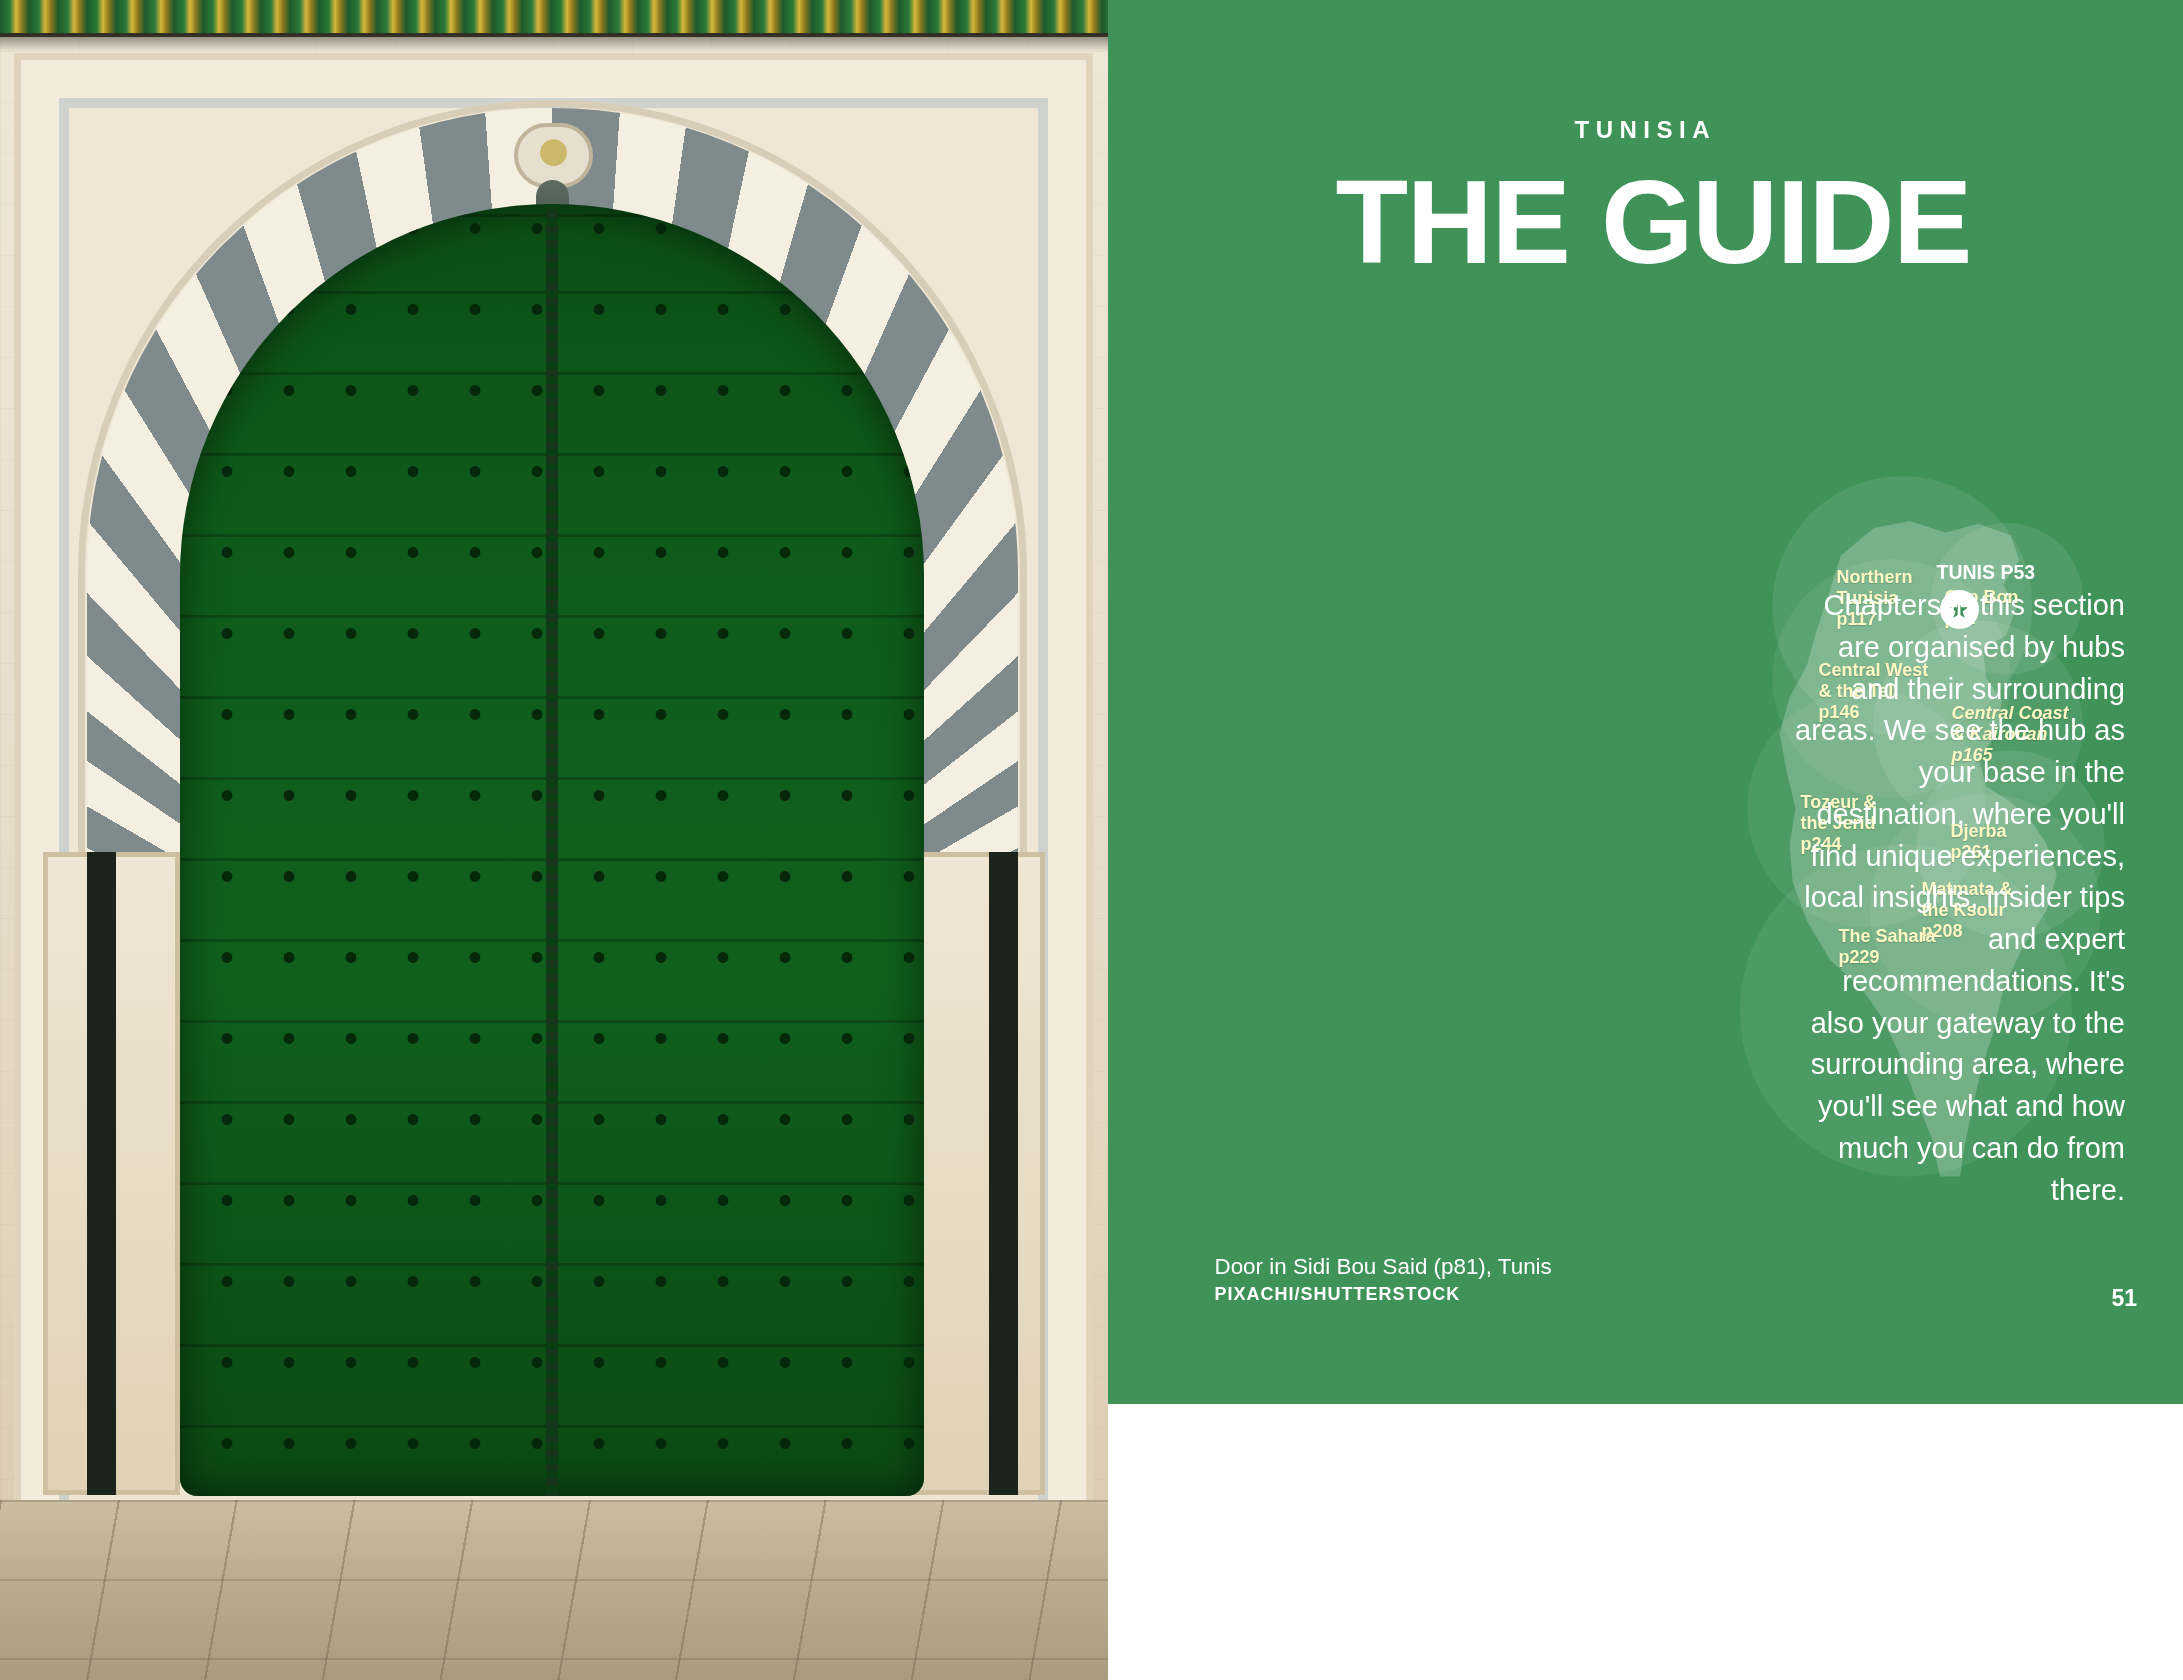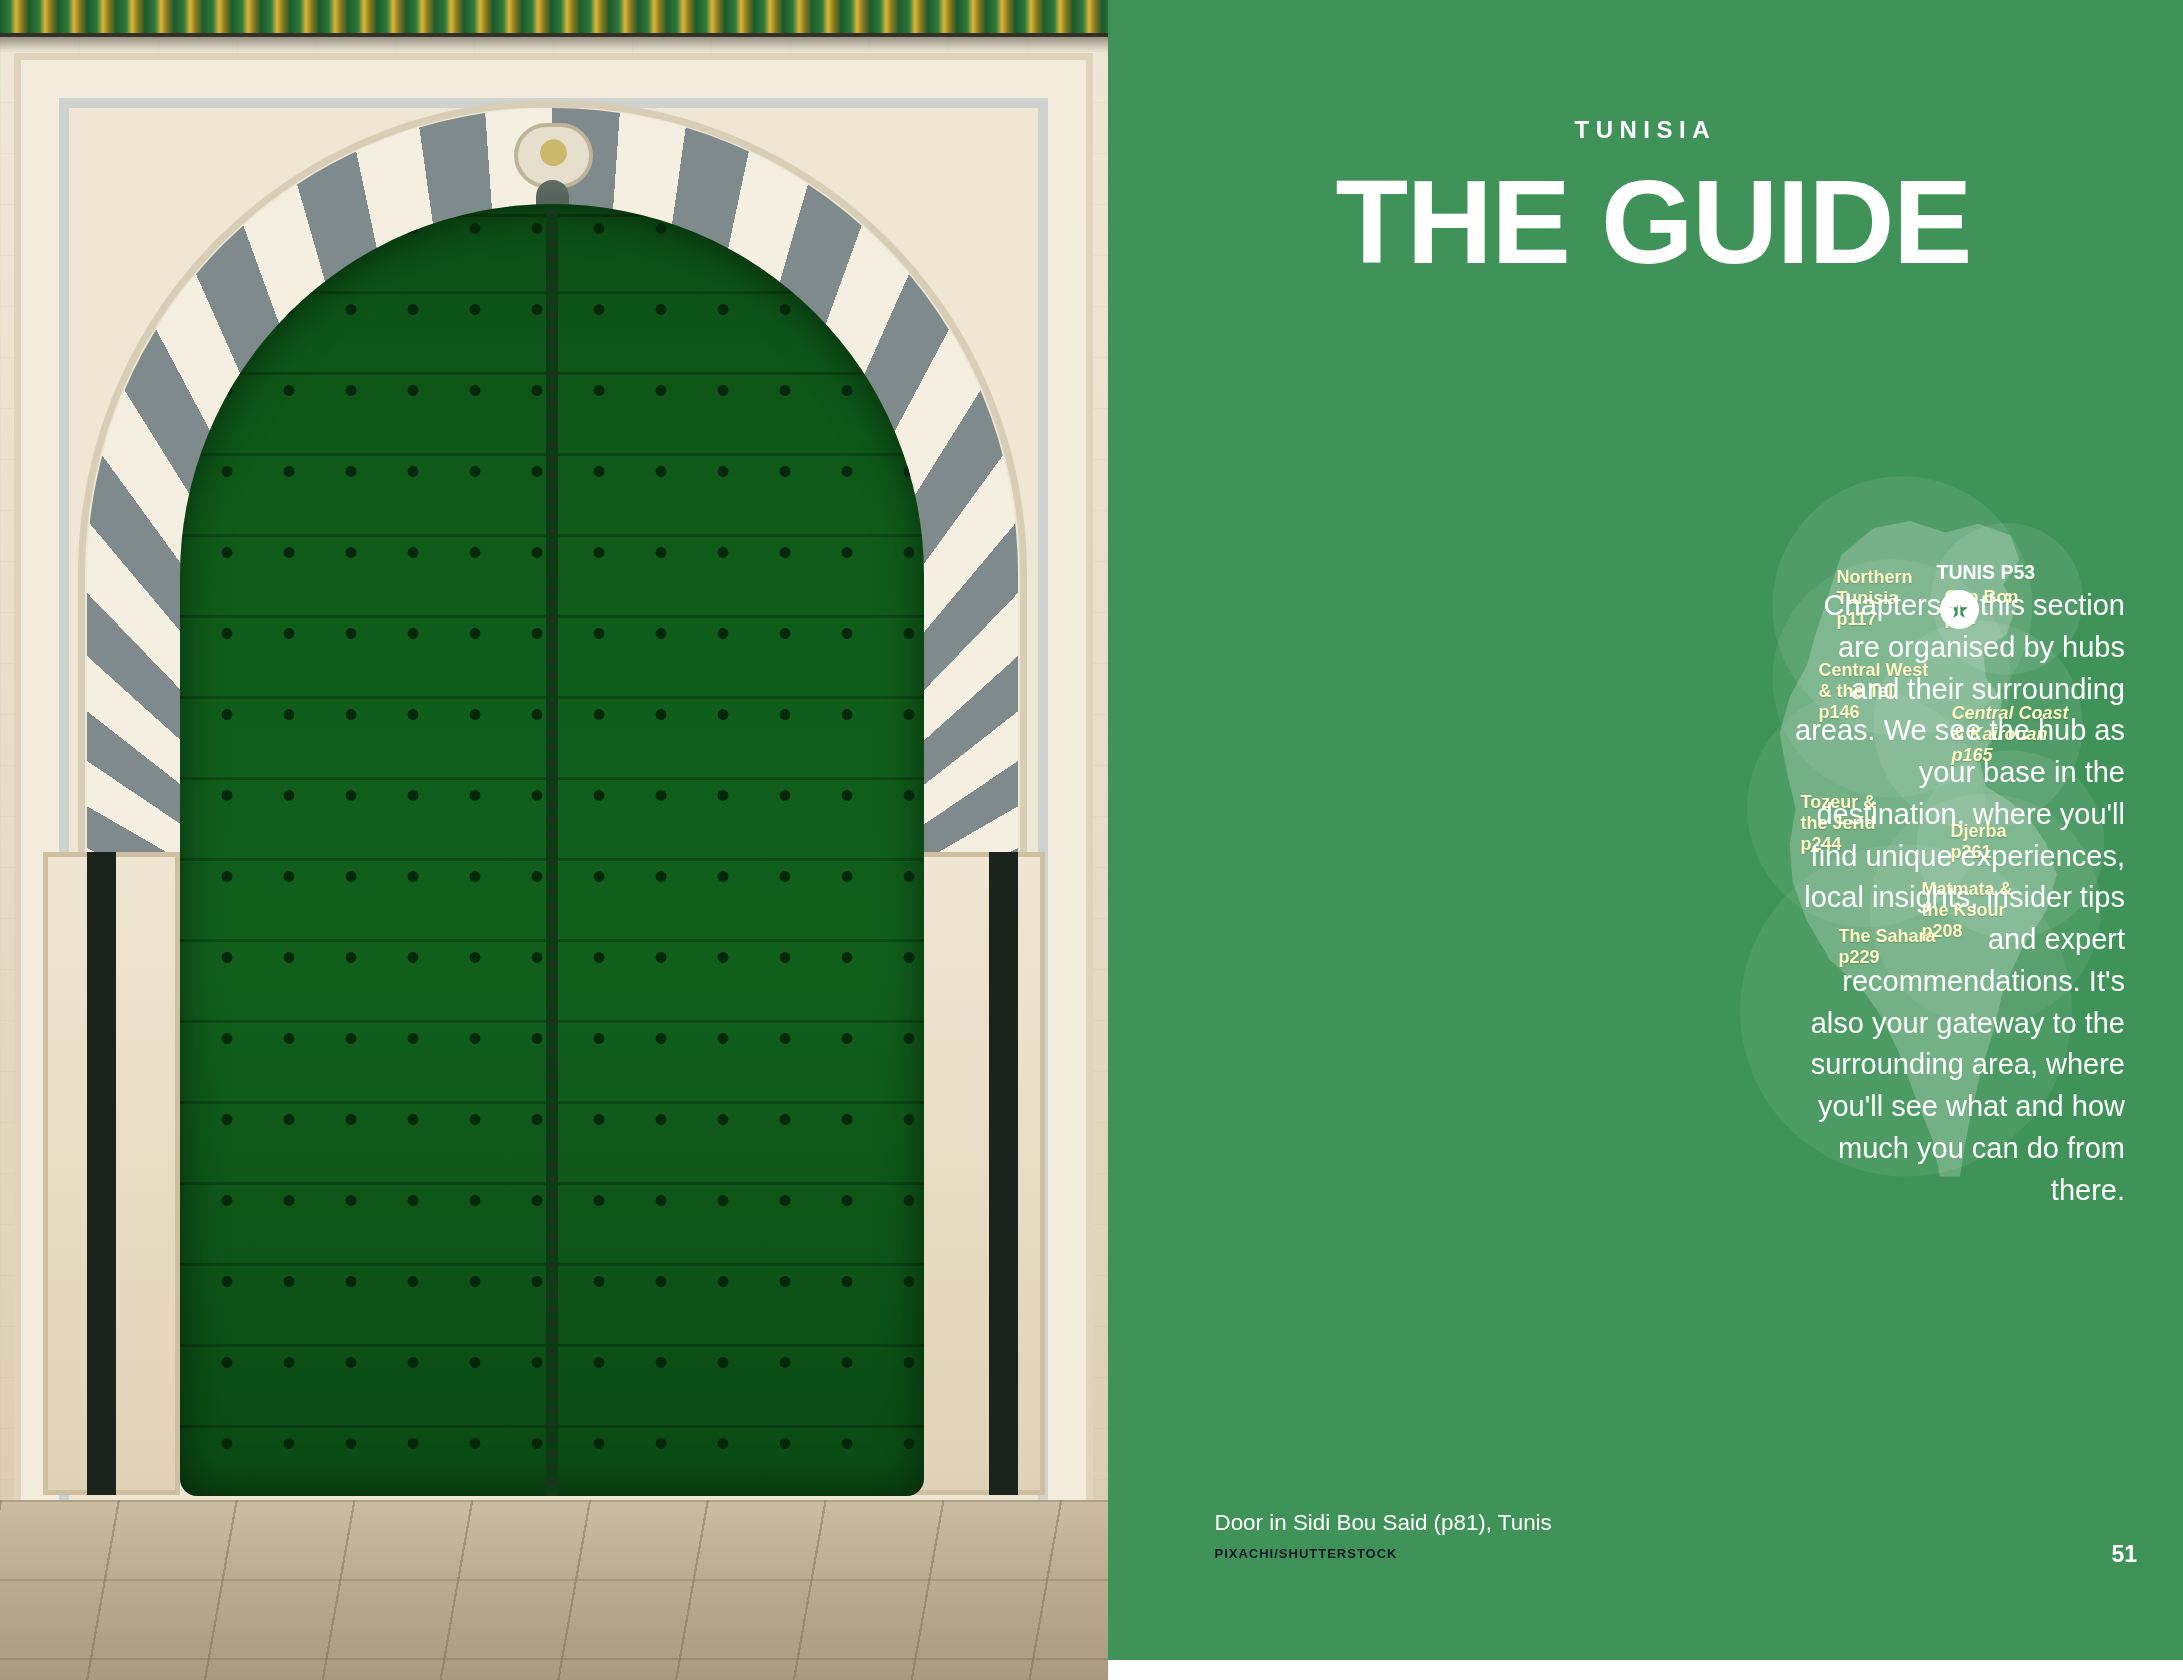--- a/index.html
+++ b/index.html
@@ -195,21 +195,21 @@
     width: 33px;
     height: 137px;
     background: linear-gradient(180deg, #5d6b63, #2b3630);
     border-radius: 16.6px 16.6px 4.3px 4.3px;
   }
 
   
   .guide-panel {
     position: relative;
     width: 1076px;
-    height: 1660px;
+    height: 1404px;
     background: #3f9359;
     overflow: hidden;
     color: #ffffff;
   }
   .kicker {
     position: absolute;
     top: 116px;
     left: 0;
     right: 0;
     text-align: center;
@@ -291,24 +291,24 @@
     left: 107px;
     bottom: 124px;
     font-size: 22.4px;
     font-weight: 400;
     color: #ffffff;
   }
   .caption-credit {
     position: absolute;
     left: 107px;
     bottom: 99px;
-    font-size: 13px;
+    font-size: 18px;
     letter-spacing: 1px;
     font-weight: 600;
-    color: #0f172a;
+    color: #ffffff;
   }
   .folio {
     position: absolute;
     right: 46px;
     bottom: 92px;
     font-size: 23px;
     font-weight: 700;
     color: #ffffff;
   }
 </style>

